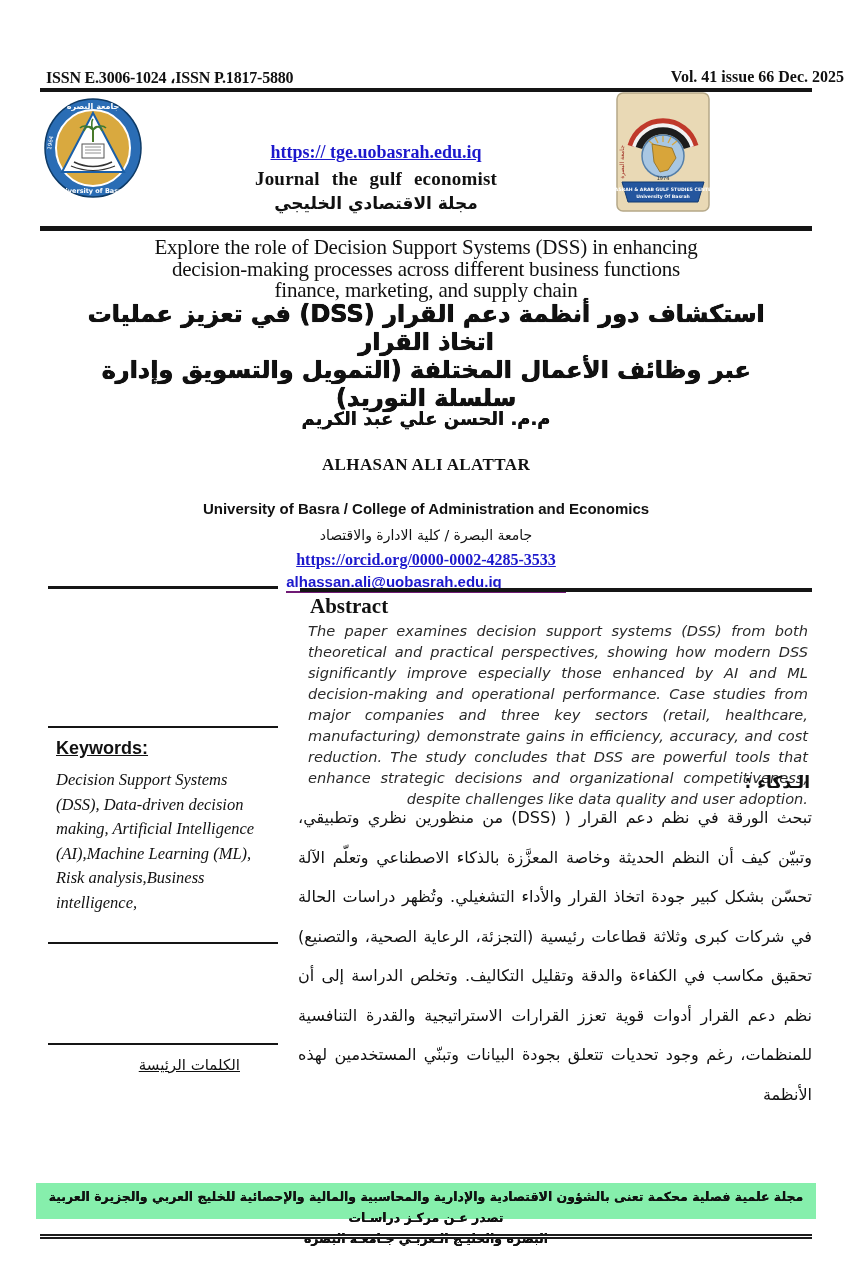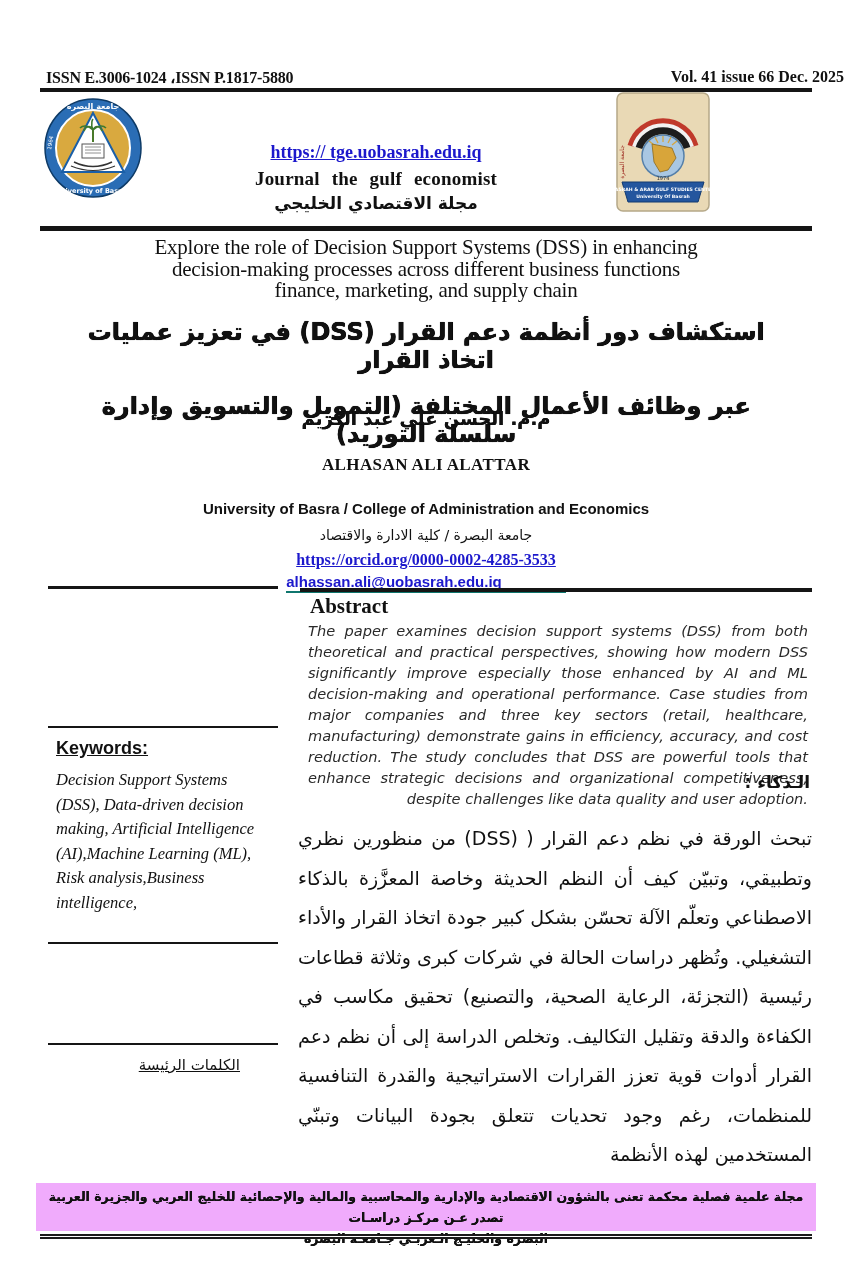--- a/index.html
+++ b/index.html
@@ -17,60 +17,60 @@
   .url a{color:#1c18cc;font-weight:bold;font-size:18px;text-decoration:underline;
          font-family:"Liberation Serif",serif;}
   .jname{font-weight:bold;font-size:19px;word-spacing:7px;margin-top:5px;letter-spacing:0.2px;}
   .jname-ar{font-family:"DejaVu Sans",sans-serif;font-weight:bold;font-size:17px;margin-top:3px;direction:rtl;}
   .hr-title{left:40px;top:226px;width:772px;height:5px;}
   .title-en{left:48px;top:237px;width:756px;text-align:center;font-weight:normal;
             font-size:21px;line-height:21.5px;letter-spacing:-0.2px;}
   .title-ar{left:60px;top:300px;width:732px;text-align:center;direction:rtl;
             font-family:"DejaVu Sans",sans-serif;font-weight:bold;font-size:24px;
             text-shadow:0 0 .7px #000,.5px 0 #000;}
-  .title-ar div{margin-top:18px;}
+  .title-ar div{}
   .author-ar{left:200px;top:408px;width:452px;text-align:center;direction:rtl;
              font-family:"DejaVu Sans",sans-serif;font-weight:bold;font-size:18px;
              text-shadow:0 0 .6px #000;}
   .author-en{left:200px;top:455px;width:452px;text-align:center;font-weight:bold;
              font-size:17px;letter-spacing:.4px;}
   .affil-en{left:126px;top:500px;width:600px;text-align:center;font-weight:bold;
             font-size:15px;font-family:"Liberation Sans",sans-serif;}
   .affil-ar{left:200px;top:527px;width:452px;text-align:center;direction:rtl;
             font-family:"DejaVu Sans",sans-serif;font-size:14px;}
   .orcid{left:200px;top:551px;width:452px;text-align:center;}
   .orcid a{color:#1c18cc;font-weight:bold;font-size:16px;text-decoration:underline;}
   .email{left:200px;top:573px;width:452px;text-align:center;}
   .email a{color:#1c18cc;font-weight:bold;font-size:15px;text-decoration:none;
            font-family:"Liberation Sans",sans-serif;display:inline-block;
-           border-bottom:2px solid #0f766e;padding-right:64px;padding-bottom:1px;}
+           border-bottom:2px solid #701a75;padding-right:64px;padding-bottom:1px;}
   .hr-left-thick{left:48px;top:586px;width:230px;height:3px;}
   .hr-right-thick{left:300px;top:588px;width:512px;height:4px;}
   .abstract-h{left:310px;top:594px;font-weight:bold;font-size:21px;}
   .abstract-text{left:308px;top:620px;width:500px;font-family:"DejaVu Sans",sans-serif;
                  font-style:italic;font-size:14.6px;line-height:21px;color:#2a2a2a;
                  text-align:justify;text-align-last:right;}
   .mustakhlas-h{left:308px;top:772px;width:502px;direction:rtl;text-align:right;
                 font-family:"DejaVu Sans",sans-serif;font-weight:bold;font-size:17px;}
-  .abstract-ar{left:298px;top:819px;width:514px;direction:rtl;
-               font-family:"DejaVu Sans",sans-serif;font-size:19px;line-height:39.5px;
+  .abstract-ar{left:298px;top:798px;width:514px;direction:rtl;
+               font-family:"DejaVu Sans",sans-serif;font-size:16px;line-height:39.5px;
                text-align:justify;text-align-last:right;}
   .kw-hr1{left:48px;top:726px;width:230px;height:2px;}
   .kw-h{left:56px;top:738px;font-family:"Liberation Sans",sans-serif;font-weight:bold;
         font-size:18px;text-decoration:underline;}
   .kw-text{left:56px;top:768px;width:216px;font-style:italic;font-size:16.5px;
            line-height:24.5px;}
   .kw-hr2{left:48px;top:942px;width:230px;height:2px;}
   .kwar-hr{left:48px;top:1043px;width:230px;height:2px;}
   .kwar-h{left:48px;top:1056px;width:192px;direction:rtl;text-align:right;
           font-family:"DejaVu Sans",sans-serif;font-size:15px;text-decoration:underline;}
   .kwar-text{left:46px;top:1082px;width:232px;direction:rtl;
              font-family:"DejaVu Sans",sans-serif;font-size:14.5px;line-height:25.5px;
              text-align:justify;text-align-last:right;}
-  .footer-band{left:36px;top:1183px;width:780px;height:48px;background:#f0abfc;
+  .footer-band{left:36px;top:1183px;width:780px;height:36px;background:#86efac;
                text-align:center;direction:rtl;font-family:"DejaVu Sans",sans-serif;
                font-weight:bold;font-size:12.5px;line-height:21px;padding-top:3px;
                box-sizing:border-box;text-shadow:0 0 .4px #000;}
   .hr-bottom{left:40px;top:1234px;width:772px;height:5px;
              background:linear-gradient(#1c1c1c 0 32%,#ffffff 38% 55%,#1c1c1c 62% 100%);}
   svg text{font-family:"DejaVu Sans",sans-serif;}
 </style>
 </head>
 <body>
 

